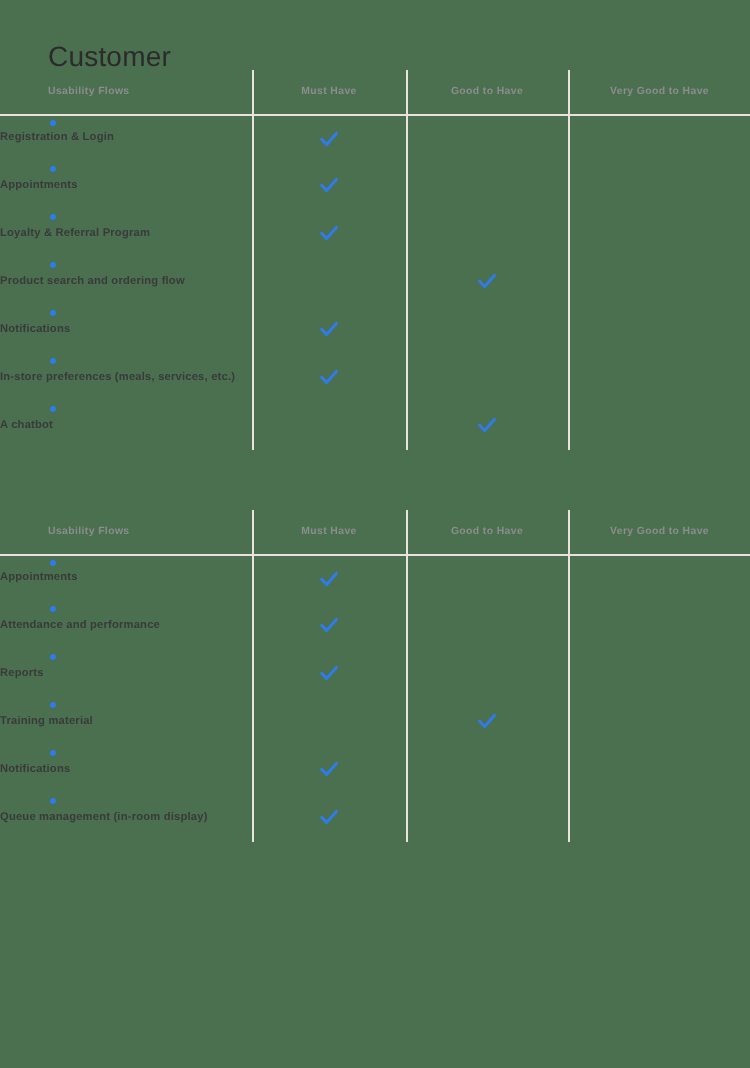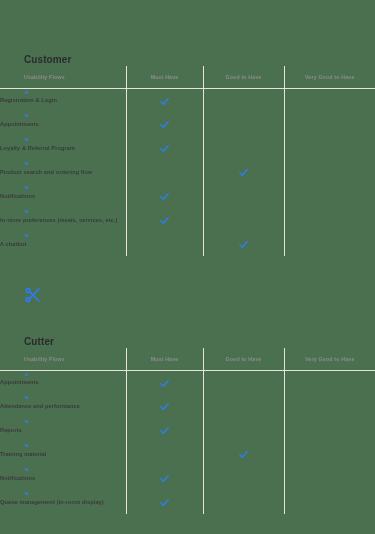--- a/index.html
+++ b/index.html
@@ -13,26 +13,25 @@
 
   .section { position:relative; }
 
   .section-head {
     padding:0 0 0 24px;
   }
   .scissors-icon {
     width:18px; height:18px; display:block; margin-bottom:9px;
   }
   .section-title {
-    font-size:10px;
-    font-weight:bold;
+    font-size:14px;
+    font-weight:normal;
     color:#2b2b2b;
     letter-spacing:.1px;
     line-height:13px;
-    margin-top:31px;
   }
 
   
   .tbl { width:375px; border-collapse:collapse; table-layout:fixed; }
   .tbl col.c-feature { width:126px; }
   .tbl col.c-must    { width:77px; }
   .tbl col.c-good    { width:81px; }
   .tbl col.c-vgood   { width:91px; }
 
   .tbl th, .tbl td { padding:0; vertical-align:middle; }
@@ -203,31 +202,20 @@
           <td class="check sep"></td>
         </tr>
 
       </tbody>
     </table>
   </div>
 
   <div class="gap-a"></div>
 
   <div class="section">
-    <div class="section-head">
-      <svg class="scissors-icon" viewBox="0 0 24 24">
-        <g fill="none" stroke="#2f7ce8" stroke-width="2.3" stroke-linecap="round" stroke-linejoin="round">
-          <circle cx="5.5" cy="18" r="2.6"></circle>
-          <circle cx="5.5" cy="6" r="2.6"></circle>
-          <line x1="7.7" y1="16.6" x2="20" y2="4"></line>
-          <line x1="7.7" y1="7.4" x2="20" y2="20"></line>
-        </g>
-      </svg>
-      <div class="section-title">Cutter</div>
-    </div>
 
     <table class="tbl">
       <colgroup>
         <col class="c-feature">
           <col class="c-must">
           <col class="c-good">
           <col class="c-vgood">
       </colgroup>
       <thead>
         <tr class="hdr-row">

